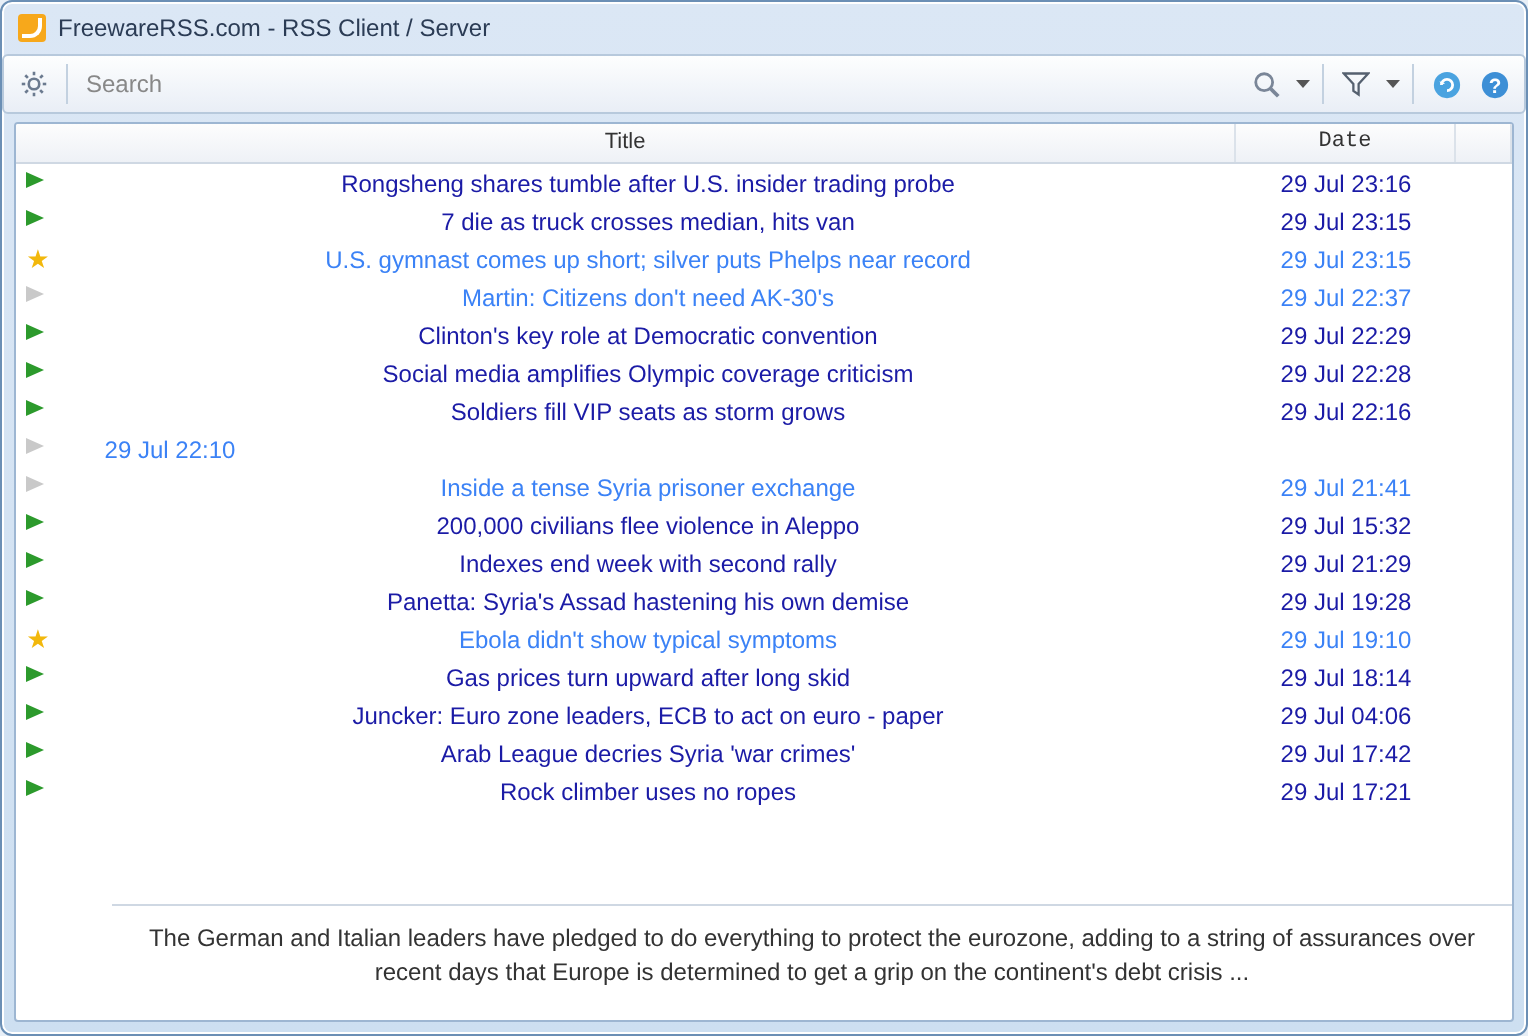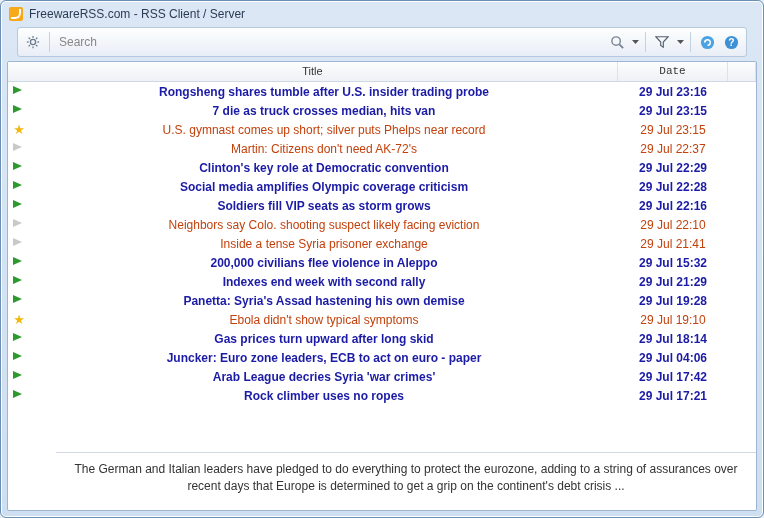--- a/index.html
+++ b/index.html
@@ -42,21 +42,21 @@
     content:"";
     position:absolute;
     inset:2px;
     border:2px solid #fff;
     border-top:none;
     border-left:none;
     border-radius:0 0 6px 0;
   }
   .toolbar {
     height: 30px;
-    margin: 0 16px;
+    margin: 0 0;
     background: linear-gradient(#fdfefe,#e9eef6);
     border: 1px solid #b7c9dc;
     border-radius: 3px;
     display: flex;
     align-items: center;
     padding: 0 4px;
     gap: 2px;
   }
   .tb-btn {
     width: 22px; height: 22px;
@@ -120,22 +120,22 @@
   }
   .row .icon-cell{
     width:22px; display:flex; justify-content:center; align-items:center;
   }
   .row .title-cell{
     width:588px; white-space:nowrap; overflow:hidden; text-overflow:ellipsis;
   }
   .row .date-cell{
     width:110px; white-space:nowrap;
   }
-  .row.bold .title-cell, .row.bold .date-cell{ font-weight:bold; color:#1b1ba6;}
-  .row.read .title-cell, .row.read .date-cell{ color:#c2410c; }
+  .row.bold .title-cell, .row.bold .date-cell{ font-weight:normal; color:#1b1ba6;}
+  .row.read .title-cell, .row.read .date-cell{ color:#3b82f6; }
   .flag{
     width:12px;height:12px;position:relative;
   }
   .flag.green::before{
     content:""; position:absolute; left:0;top:0;
     border-top:4px solid transparent;
     border-bottom:4px solid transparent;
     border-left:9px solid #2c9a2c;
   }
   .flag.grey::before{
@@ -259,21 +259,21 @@
           <div class="icon-cell">
             <span class="star">★</span>
           </div>
           <div class="title-cell">U.S. gymnast comes up short; silver puts Phelps near record</div>
           <div class="date-cell">29 Jul 23:15</div>
         </div>
         <div class="row read">
           <div class="icon-cell">
             <span class="flag grey"></span>
           </div>
-          <div class="title-cell">Martin: Citizens don't need AK-72's</div>
+          <div class="title-cell">Martin: Citizens don't need AK-30's</div>
           <div class="date-cell">29 Jul 22:37</div>
         </div>
         <div class="row bold">
           <div class="icon-cell">
             <span class="flag green"></span>
           </div>
           <div class="title-cell">Clinton's key role at Democratic convention</div>
           <div class="date-cell">29 Jul 22:29</div>
         </div>
         <div class="row bold">
@@ -287,21 +287,20 @@
           <div class="icon-cell">
             <span class="flag green"></span>
           </div>
           <div class="title-cell">Soldiers fill VIP seats as storm grows</div>
           <div class="date-cell">29 Jul 22:16</div>
         </div>
         <div class="row read">
           <div class="icon-cell">
             <span class="flag grey"></span>
           </div>
-          <div class="title-cell">Neighbors say Colo. shooting suspect likely facing eviction</div>
           <div class="date-cell">29 Jul 22:10</div>
         </div>
         <div class="row read">
           <div class="icon-cell">
             <span class="flag grey"></span>
           </div>
           <div class="title-cell">Inside a tense Syria prisoner exchange</div>
           <div class="date-cell">29 Jul 21:41</div>
         </div>
         <div class="row bold">

